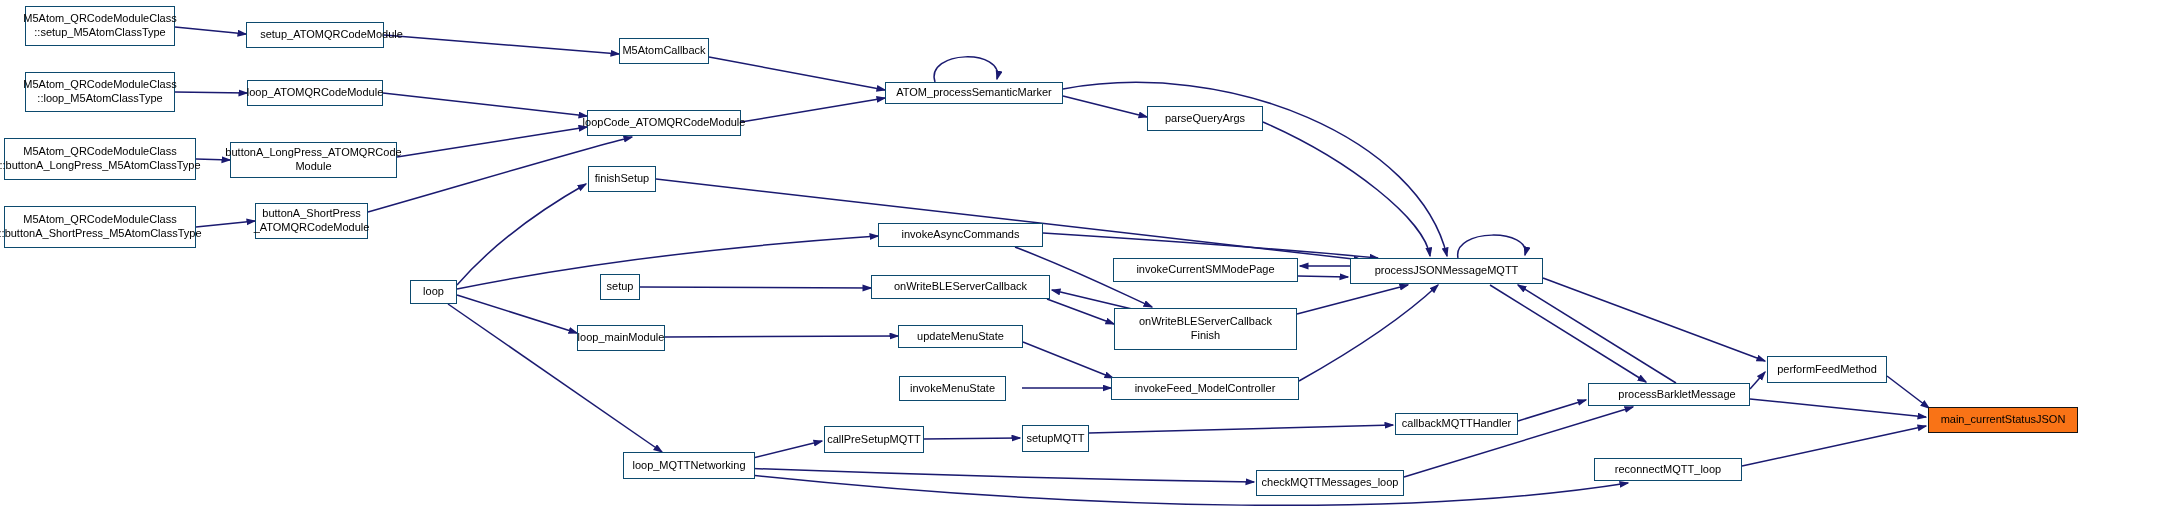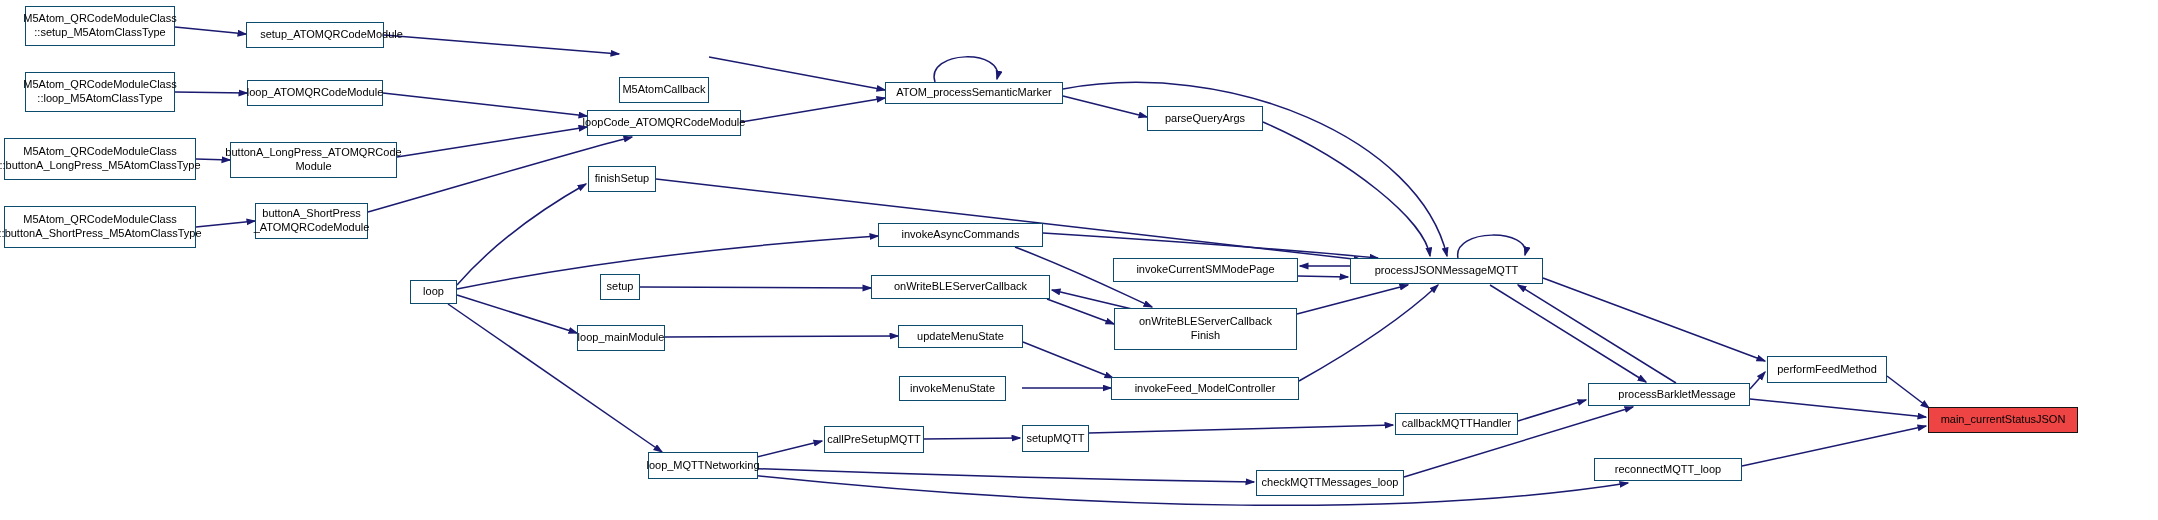--- a/index.html
+++ b/index.html
@@ -19,21 +19,21 @@
     color:#000000;
     font-size:11px;
     line-height:1.25;
     display:flex;align-items:center;justify-content:center;
     text-align:center;
     white-space:pre-line;
     cursor:pointer;
     z-index:2;
   }
   .node.highlighted{
-    background:#ef4444;
+    background:#f97316;
     border:1.5px solid #141414;
   }
   .edge{fill:none;stroke-width:1.5px;}
 </style>
 </head>
 <body>
 
 <div id="canvas">
   <svg id="edges-layer" width="2158" height="520" viewBox="0 0 2158 520" xmlns="http://www.w3.org/2000/svg">
     <defs>
@@ -99,32 +99,32 @@
       <div class="node" style="left: 247px; top: 80px; width: 136px; height: 26px;">loop_ATOMQRCodeModule</div>
       <div class="node" style="left: 4px; top: 138px; width: 192px; height: 42px;">M5Atom_QRCodeModuleClass
 ::buttonA_LongPress_M5AtomClassType</div>
       <div class="node" style="left: 230px; top: 142px; width: 167px; height: 36px;">buttonA_LongPress_ATOMQRCode
 Module</div>
       <div class="node" style="left: 4px; top: 206px; width: 192px; height: 42px;">M5Atom_QRCodeModuleClass
 ::buttonA_ShortPress_M5AtomClassType</div>
       <div class="node" style="left: 255px; top: 203px; width: 113px; height: 36px;">buttonA_ShortPress
 _ATOMQRCodeModule</div>
       <div class="node" style="left: 410px; top: 280px; width: 47px; height: 24px;">loop</div>
-      <div class="node" style="left: 619px; top: 38px; width: 90px; height: 26px; margin-top: 39px;">M5AtomCallback</div>
+      <div class="node" style="left: 619px; top: 38px; width: 90px; height: 26px;">M5AtomCallback</div>
       <div class="node" style="left: 587px; top: 110px; width: 154px; height: 26px;">loopCode_ATOMQRCodeModule</div>
       <div class="node" style="left: 885px; top: 82px; width: 178px; height: 22px;">ATOM_processSemanticMarker</div>
       <div class="node" style="left: 1147px; top: 106px; width: 116px; height: 25px;">parseQueryArgs</div>
       <div class="node" style="left: 588px; top: 166px; width: 68px; height: 26px;">finishSetup</div>
       <div class="node" style="left: 600px; top: 274px; width: 40px; height: 26px;">setup</div>
       <div class="node" style="left: 878px; top: 223px; width: 165px; height: 24px;">invokeAsyncCommands</div>
       <div class="node" style="left: 871px; top: 275px; width: 179px; height: 24px;">onWriteBLEServerCallback</div>
       <div class="node" style="left: 577px; top: 325px; width: 88px; height: 26px;">loop_mainModule</div>
       <div class="node" style="left: 898px; top: 325px; width: 125px; height: 23px;">updateMenuState</div>
       <div class="node" style="left: 899px; top: 376px; width: 107px; height: 25px;">invokeMenuState</div>
-      <div class="node" style="left: 623px; top: 452px; width: 110px; height: 27px; margin-left: 25px;">loop_MQTTNetworking</div>
+      <div class="node" style="left: 623px; top: 452px; width: 132px; height: 27px;">loop_MQTTNetworking</div>
       <div class="node" style="left: 824px; top: 426px; width: 100px; height: 27px;">callPreSetupMQTT</div>
       <div class="node" style="left: 1113px; top: 258px; width: 185px; height: 24px;">invokeCurrentSMModePage</div>
       <div class="node" style="left: 1114px; top: 308px; width: 183px; height: 42px;">onWriteBLEServerCallback
 Finish</div>
       <div class="node" style="left: 1111px; top: 377px; width: 188px; height: 23px;">invokeFeed_ModelController</div>
       <div class="node" style="left: 1350px; top: 258px; width: 193px; height: 26px;">processJSONMessageMQTT</div>
       <div class="node" style="left: 1022px; top: 425px; width: 67px; height: 27px;">setupMQTT</div>
       <div class="node" style="left: 1395px; top: 413px; width: 123px; height: 22px;">callbackMQTTHandler</div>
       <div class="node" style="left: 1256px; top: 470px; width: 148px; height: 26px;">checkMQTTMessages_loop</div>
       <div class="node" style="left: 1588px; top: 383px; width: 162px; height: 23px; padding-left: 16px;">processBarkletMessage</div>

